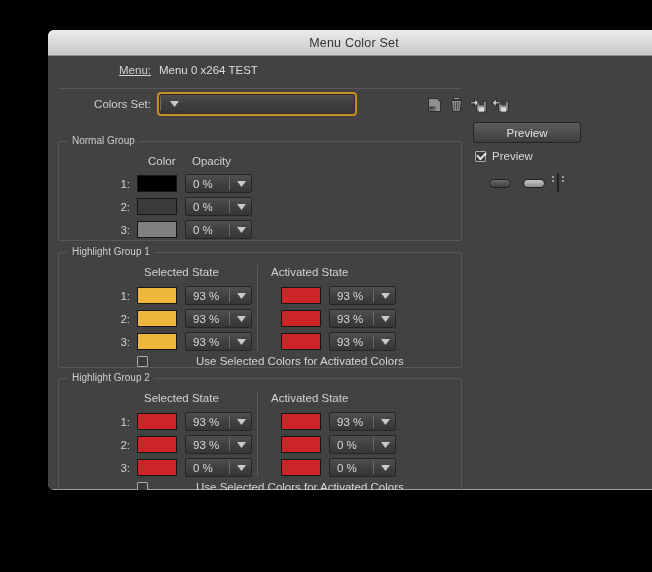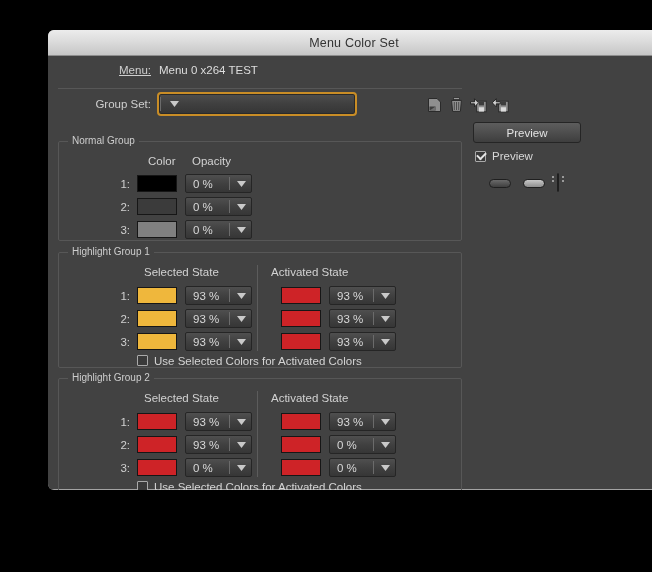--- a/index.html
+++ b/index.html
@@ -217,21 +217,21 @@
   .opacity .oarrow { width: 15px; display: flex; align-items:center; justify-content:center; margin-right: 2px; }
 
   .vdiv {
     position: absolute;
     width: 1px;
     background: #5c5c5c;
   }
 
   .usechk-row {
     position: absolute;
-    display: flex; align-items: flex-start;
+    display: flex; align-items: flex-end; gap: 42px;
   }
   .usechk-row .lbl { margin-left: 6px; font-size: 11.5px; color: #d4d4d4; }
 </style>
 </head>
 <body>
 
 <div id="dialog">
 
   <div id="titlebar">
     <span class="title">Menu Color Set</span>
@@ -239,21 +239,21 @@
 
   <div id="body">
 
     <div class="menu-row">
       <span class="fieldlabel">Menu:</span>
       <span class="value">Menu 0 x264 TEST</span>
     </div>
     <div class="hr"></div>
 
     <div class="colorset-row">
-      <span class="fieldlabel">Group Set:</span>
+      <span class="fieldlabel">Colors Set:</span>
       <div class="combo focus">
         <span class="csep"></span>
         <span class="carrow">
           <svg width="9" height="6" viewBox="0 0 9 6">
               <polygon points="0,0 9,0 4.5,6" fill="#c9c9c9"></polygon>
             </svg>
         </span>
       </div>
     </div>
 

